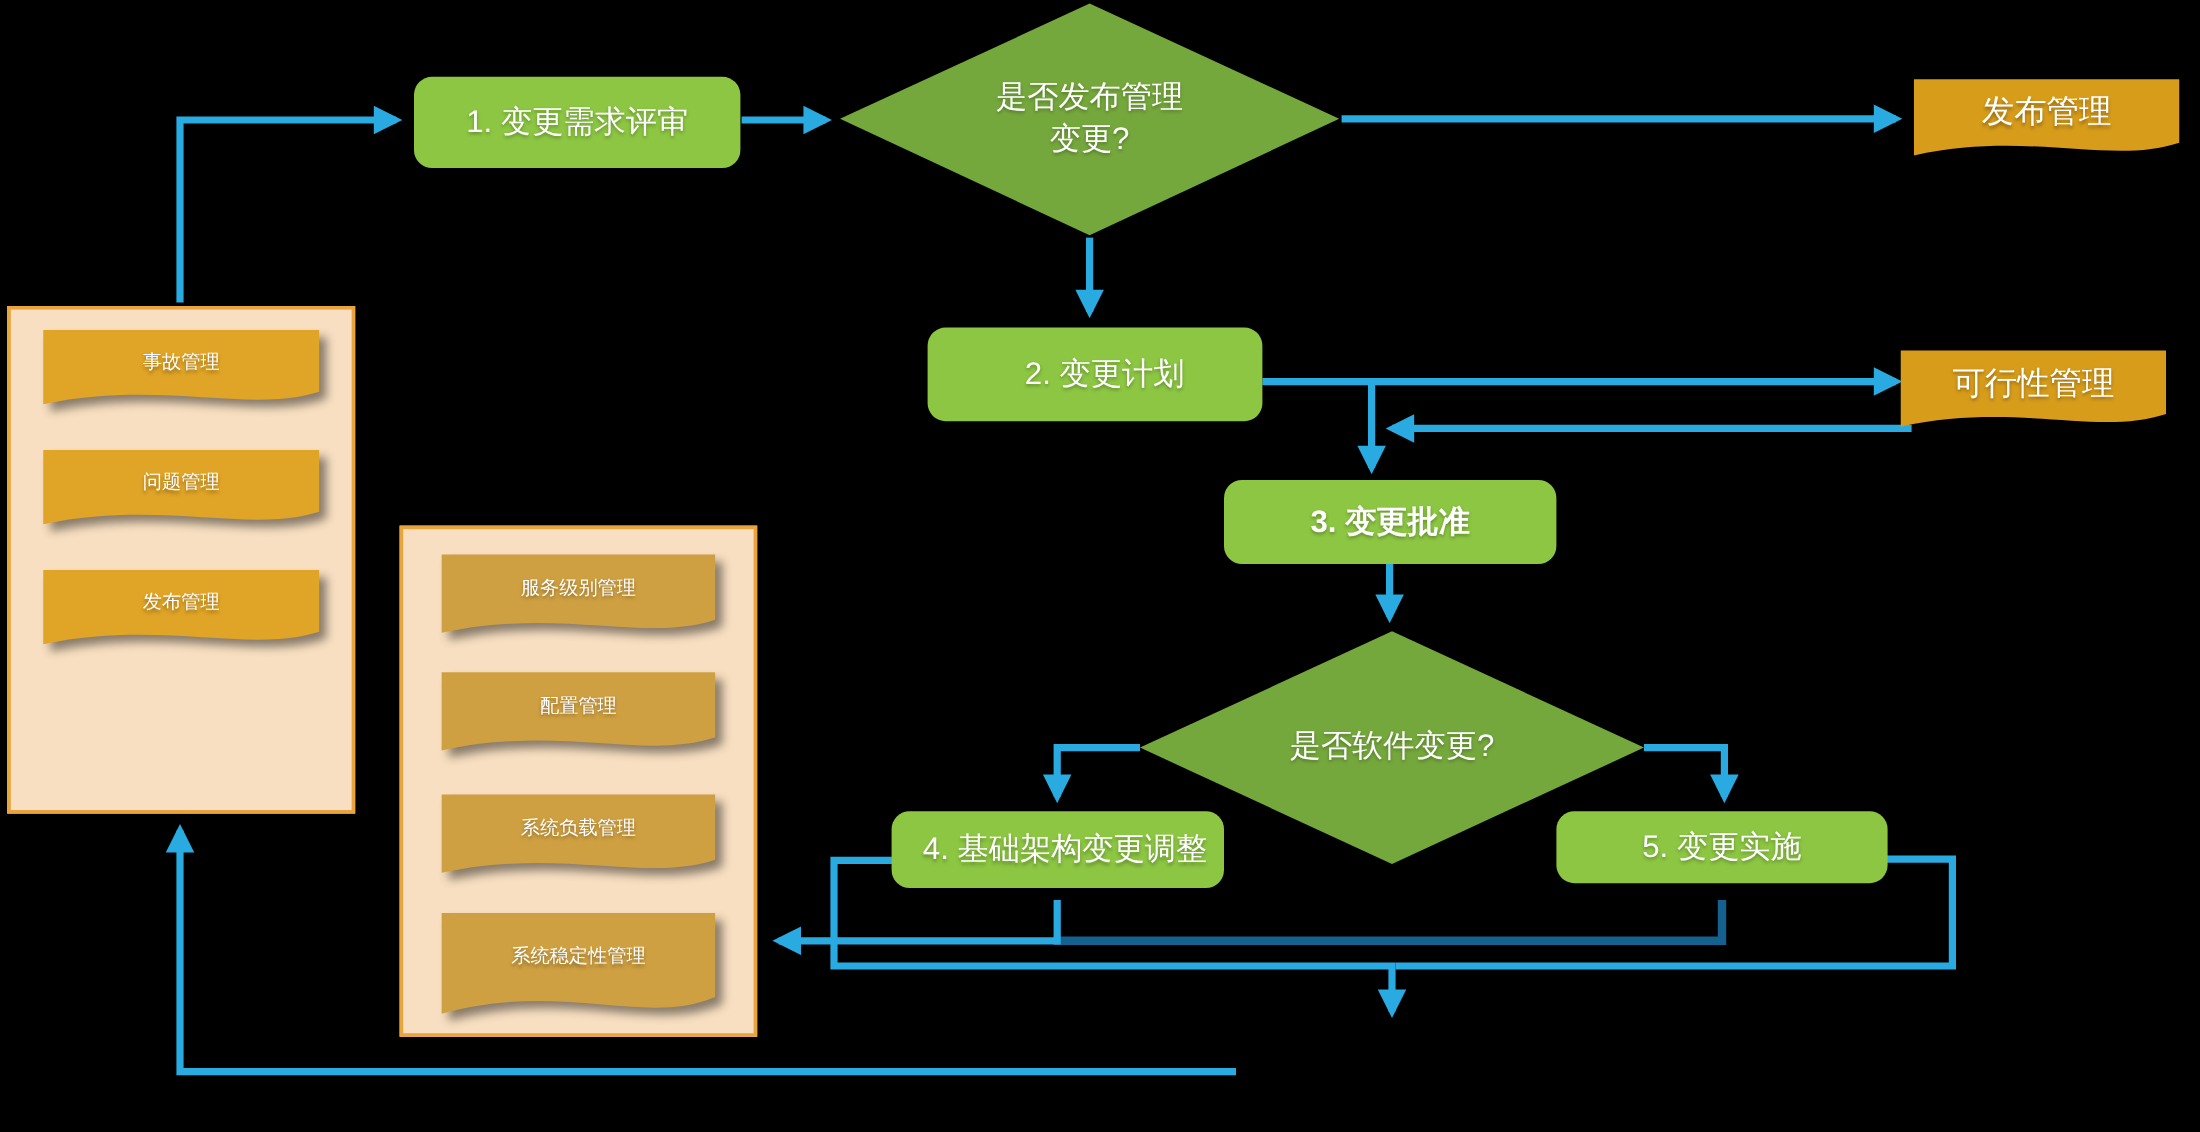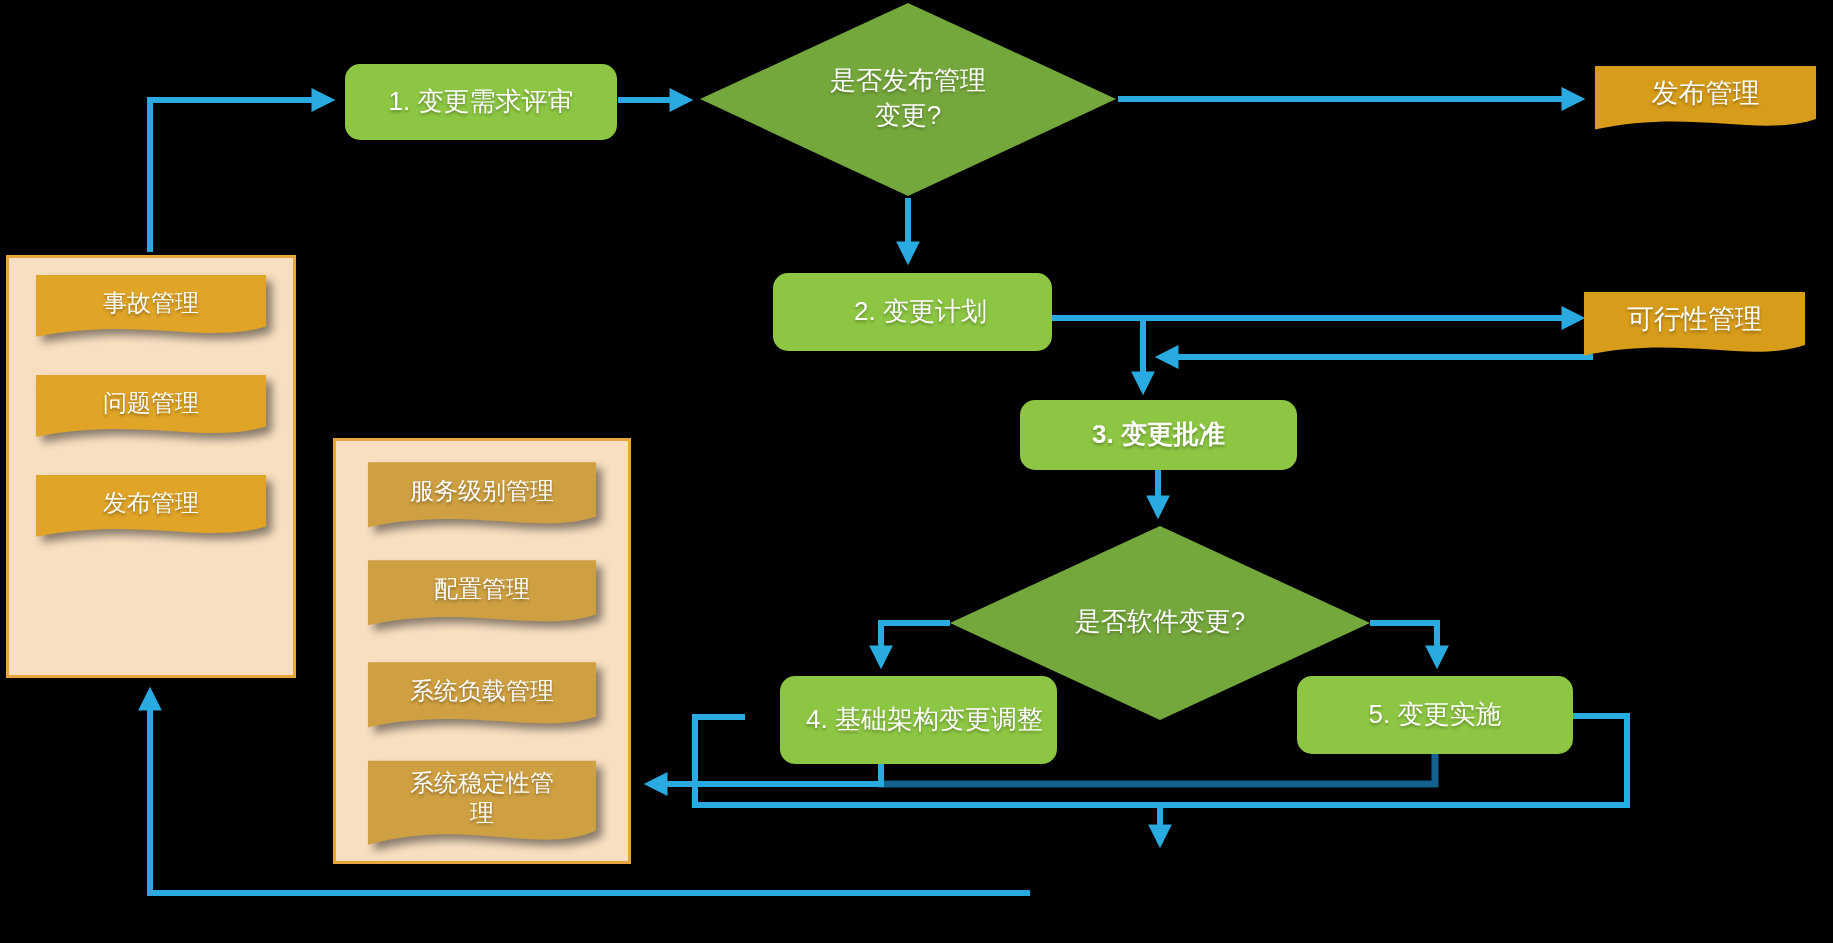--- a/index.html
+++ b/index.html
@@ -18,21 +18,21 @@
            text-align:center;color:#fff;background:var(--process-green,#8CC642);
            border-radius:15px;font-size:26px;line-height:1.3;padding:0 8px;box-sizing:border-box;
            text-shadow:0 2px 3px rgba(0,0,0,.3);z-index:6;}
   .dlabel{position:absolute;display:flex;align-items:center;justify-content:center;text-align:center;
           color:#fff;font-size:26px;line-height:1.35;text-shadow:0 2px 3px rgba(0,0,0,.3);z-index:6;}
 
   
   .doc{position:absolute;z-index:6;}
   .doc svg{position:absolute;left:0;top:0;width:100%;height:100%;overflow:visible;}
   .doc .lbl{position:absolute;left:0;right:0;top:4%;height:74%;display:flex;align-items:center;
-            justify-content:center;text-align:center;color:#fff;font-size:24px;line-height:1.25;
+            justify-content:center;text-align:center;color:#fff;font-size:16px;line-height:1.25;
             text-shadow:0 2px 3px rgba(0,0,0,.35);}
   .docpath-r{fill:var(--doc-gold,#D79C1A);}
   .docpath-l{fill:var(--panel-item-gold,#E0A426);}
   .docpath-m{fill:var(--panel-item-gold2,#CFA041);}
   .shadowed{filter:drop-shadow(6px 6px 4px rgba(0,0,0,.45));}
 
   
   .panel{position:absolute;background:var(--panel-bg,#F8DFC1);
          border:3px solid var(--panel-border,#E9A43C);box-sizing:border-box;z-index:1;}
   .lbl-narrow{max-width:152px;margin:0 auto;}
@@ -75,24 +75,24 @@
 
   <div class="process" style="left:345px;top:64px;width:272px;height:76px;">
     <span>1. 变更需求评审</span>
   </div>
   <div class="process" style="left:773px;top:273px;width:279px;height:78px;padding-left:24px;">
     <span>2. 变更计划</span>
   </div>
   <div class="process" style="left:1020px;top:400px;width:277px;height:70px;font-weight:bold;">
     <span>3. 变更批准</span>
   </div>
-  <div class="process" style="left:780px;top:676px;width:277px;height:88px;padding-left:20px;">
+  <div class="process" style="left:743px;top:676px;width:277px;height:64px;padding-left:20px;">
     <span>4. 基础架构变更调整</span>
   </div>
-  <div class="process" style="left:1297px;top:676px;width:276px;height:78px;">
+  <div class="process" style="left:1297px;top:676px;width:276px;height:60px;">
     <span>5. 变更实施</span>
   </div>
 
   <div class="dlabel" style="left:823px;top:50px;width:170px;height:96px;">是否发布管理变更?</div>
   <div class="dlabel" style="left:1010px;top:600px;width:300px;height:44px;">是否软件变更?</div>
 
   <div class="doc" style="left:1593px;top:64px;width:225px;height:74px;">
     <svg viewBox="0 0 230 70" preserveAspectRatio="none">
       <path class="docpath-r" d="M2,2 H228 V52 C170,70 100,42 2,62 Z"></path>
     </svg>

